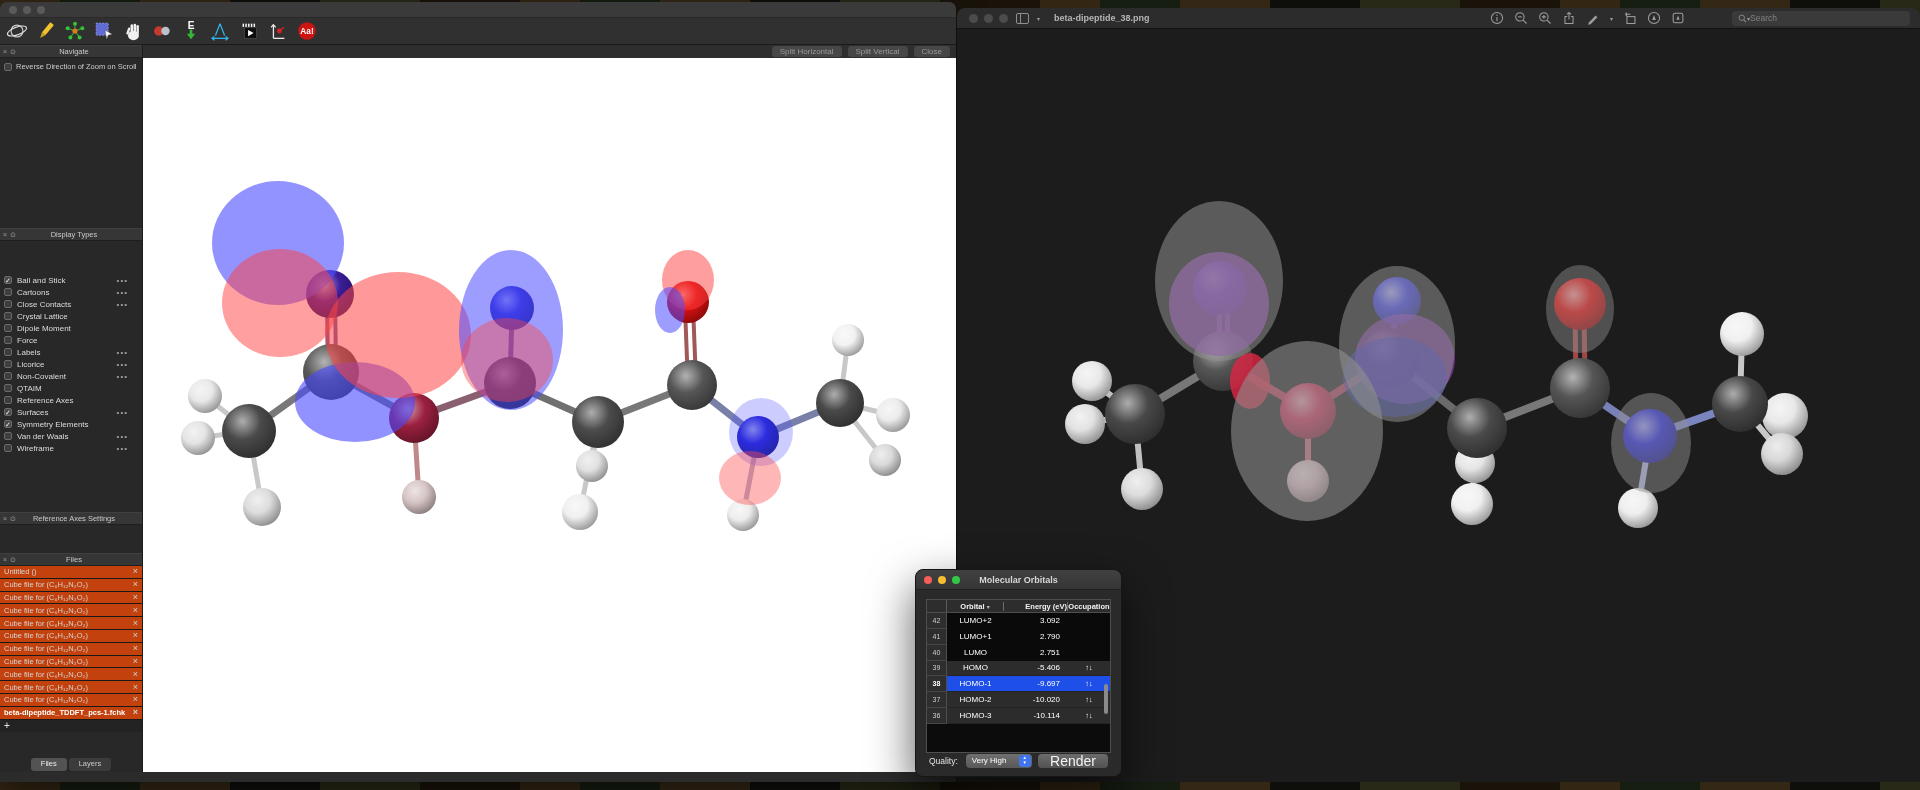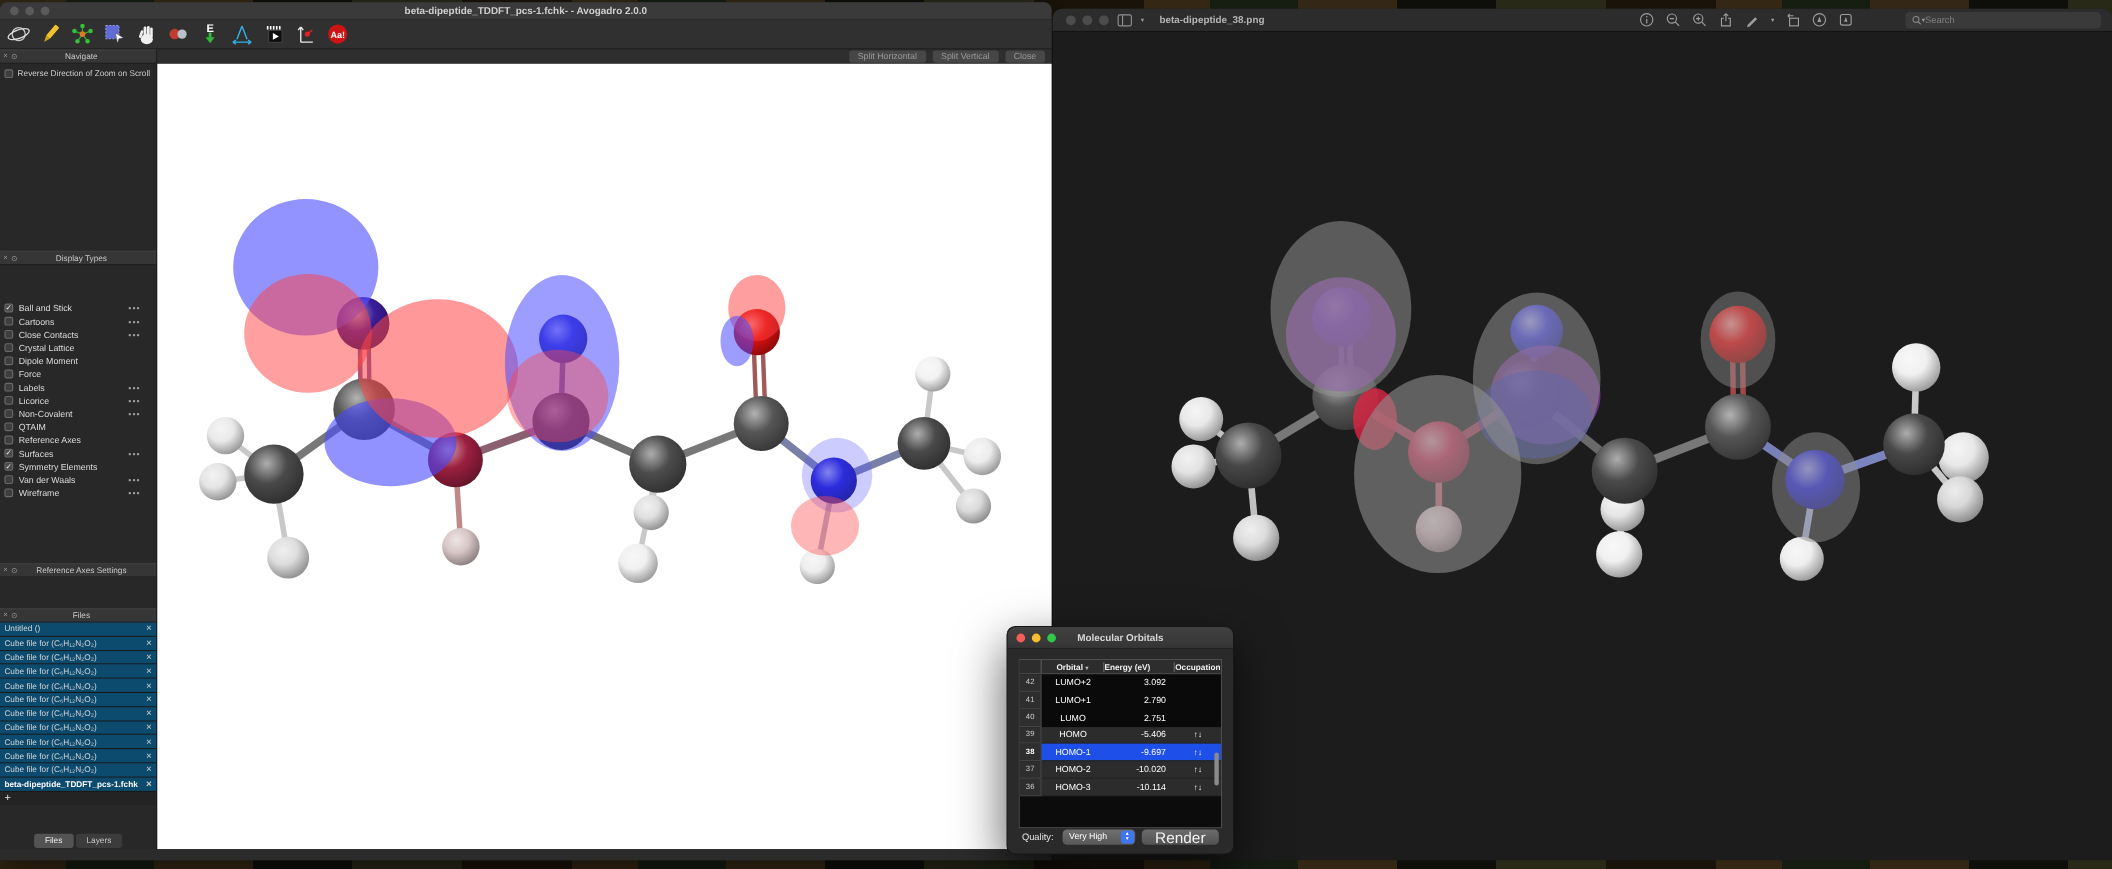--- a/index.html
+++ b/index.html
@@ -25,21 +25,21 @@
   .phead{position:absolute;left:0;right:0;height:13px;background:#363636;border-top:1px solid #404040;border-bottom:1px solid #1f1f1f;display:flex;align-items:center;font-size:7.5px;color:#c9c9c9;}
   .phead .hic{color:#9a9a9a;font-size:7px;margin-left:3px;}
   .phead .htxt{flex:1;text-align:center;padding-right:10px;}
   .chkrow{position:absolute;left:0;right:0;display:flex;align-items:center;gap:4px;font-size:7.5px;color:#cccccc;padding-left:4px;}
   .cb{width:8px;height:8px;background:#3e3e3e;border:1px solid #6a6a6a;border-radius:2px;font-size:7px;line-height:7px;color:#f0f0f0;text-align:center;flex:0 0 auto;}
   .cb.on{background:#4a4a4a;}
   .dt-row{display:flex;align-items:center;gap:5px;height:12px;padding-left:4px;font-size:8px;color:#dcdcdc;}
   .dt-row .dots{margin-left:auto;margin-right:14px;color:#a0a0a0;letter-spacing:1px;font-size:8px;}
   #display-list{position:absolute;left:0;right:0;top:198px;margin-top:31px;}
   #files-list{position:absolute;left:0;right:0;top:521px;}
-  .f-row{display:flex;align-items:center;height:12.8px;background:#0c4a6e;border-bottom:1px solid #191919;font-size:7.5px;color:#d5d5d5;padding:0 4px;}
+  .f-row{display:flex;align-items:center;height:12.8px;background:#c2410c;border-bottom:1px solid #191919;font-size:7.5px;color:#d5d5d5;padding:0 4px;}
   .f-row .x{margin-left:auto;color:#d0d0d0;font-size:9px;line-height:9px;}
   .f-row.bold{font-weight:bold;color:#ffffff;}
   .plus-row{height:12px;color:#e8e8e8;font-size:10px;line-height:11px;padding-left:4px;background:#232323;}
   .side-tabs{position:absolute;left:0;right:0;top:713px;display:flex;justify-content:center;gap:2px;}
   .stab{height:13px;padding:1px 10px;font-size:7.5px;border-radius:3px;color:#c9c9c9;background:#3c3c3c;}
   .stab.active{background:#535353;color:#eeeeee;}
   
   .canvas-strip{position:absolute;top:43px;left:143px;right:0;height:13px;background:#2e2e2e;display:flex;align-items:center;justify-content:flex-end;gap:6px;padding-right:6px;text-align:right;}
   .split-btn{background:#474747;border-radius:3px;color:#9b9b9b;font-size:8px;padding:1px 8px;}
   .canvas{position:absolute;top:56px;left:143px;right:0;bottom:10px;background:#ffffff;overflow:hidden;}
@@ -59,21 +59,21 @@
   
   .mo-dlg{position:absolute;left:915px;top:569px;width:207px;height:208px;background:#2a2a2a;border-radius:8px;border:1px solid #161616;box-shadow:0 18px 45px rgba(0,0,0,.65);z-index:20;}
   .mo-title{height:20px;background:linear-gradient(#414141,#353535);border-radius:8px 8px 0 0;border-bottom:1px solid #202020;display:flex;align-items:center;}
   .mo-title .lights{margin-left:8px;gap:6px;}
   .mo-title .l-red{background:#f35f58;}.mo-title .l-yel{background:#f8bd2f;}.mo-title .l-grn{background:#33c748;}
   .mo-title .ttl{position:absolute;left:0;right:0;text-align:center;font-size:9px;font-weight:bold;color:#d6d6d6;}
   .mo-table{position:absolute;left:10px;top:29px;width:185px;height:154px;border:1px solid #4e4e4e;background:#0c0c0c;}
   .mo-head{display:flex;height:13px;background:#2d2d2d;border-bottom:1px solid #4e4e4e;font-size:7.5px;font-weight:bold;color:#f2f2f2;align-items:center;}
   .mo-head .c0{width:20px;border-right:1px solid #5a5a5a;height:100%;}
   .mo-head .c1{width:57px;text-align:center;border-right:1px solid #6a6a6a;}
-  .mo-head .c2{width:64px;text-align:left;border-right:1px solid #6a6a6a;}
+  .mo-head .c2{width:64px;text-align:right;border-right:1px solid #6a6a6a;}
   .mo-head .c3{flex:1;text-align:center;}
   #mo-rows{height:111px;overflow:hidden;position:relative;}
   .mo-row{display:flex;height:15.85px;}
   .mo-row .num{width:20px;background:#2e2e2e;border-right:1px solid #4e4e4e;border-bottom:1px solid #454545;font-size:7px;color:#cfcfcf;display:flex;align-items:center;justify-content:center;}
   .mo-row .rest{flex:1;display:flex;align-items:center;}
   .mo-row.dark .rest{background:#0a0a0a;}
   .mo-row.mid .rest{background:#2c2c2c;border-bottom:1px solid #242424;}
   .mo-row.sel .rest{background:#1e4fe8;}
   .mo-row.sel .num{font-weight:bold;color:#ffffff;}
   .mo-row .orb{width:57px;text-align:center;font-size:8px;color:#ffffff;}
@@ -92,21 +92,20 @@
 </head>
 <body>
 
 <div class="avo-win">
   <div class="avo-title">
     <div class="lights">
       <span class="light"></span>
       <span class="light"></span>
       <span class="light"></span>
     </div>
-    <span class="ttl">beta-dipeptide_TDDFT_pcs-1.fchk- - Avogadro 2.0.0</span>
   </div>
 
   <div class="avo-toolbar">
     <div class="tool">
         <svg viewBox="0 0 24 24">
           <circle cx="12" cy="12" r="6.5" fill="none" stroke="#c9c9c9" stroke-width="1.3"></circle>
           <ellipse cx="12" cy="12" rx="11" ry="4.2" fill="none" stroke="#e0e0e0" stroke-width="1.2" transform="rotate(-20 12 12)"></ellipse>
         </svg>
       </div>
     <div class="tool">

